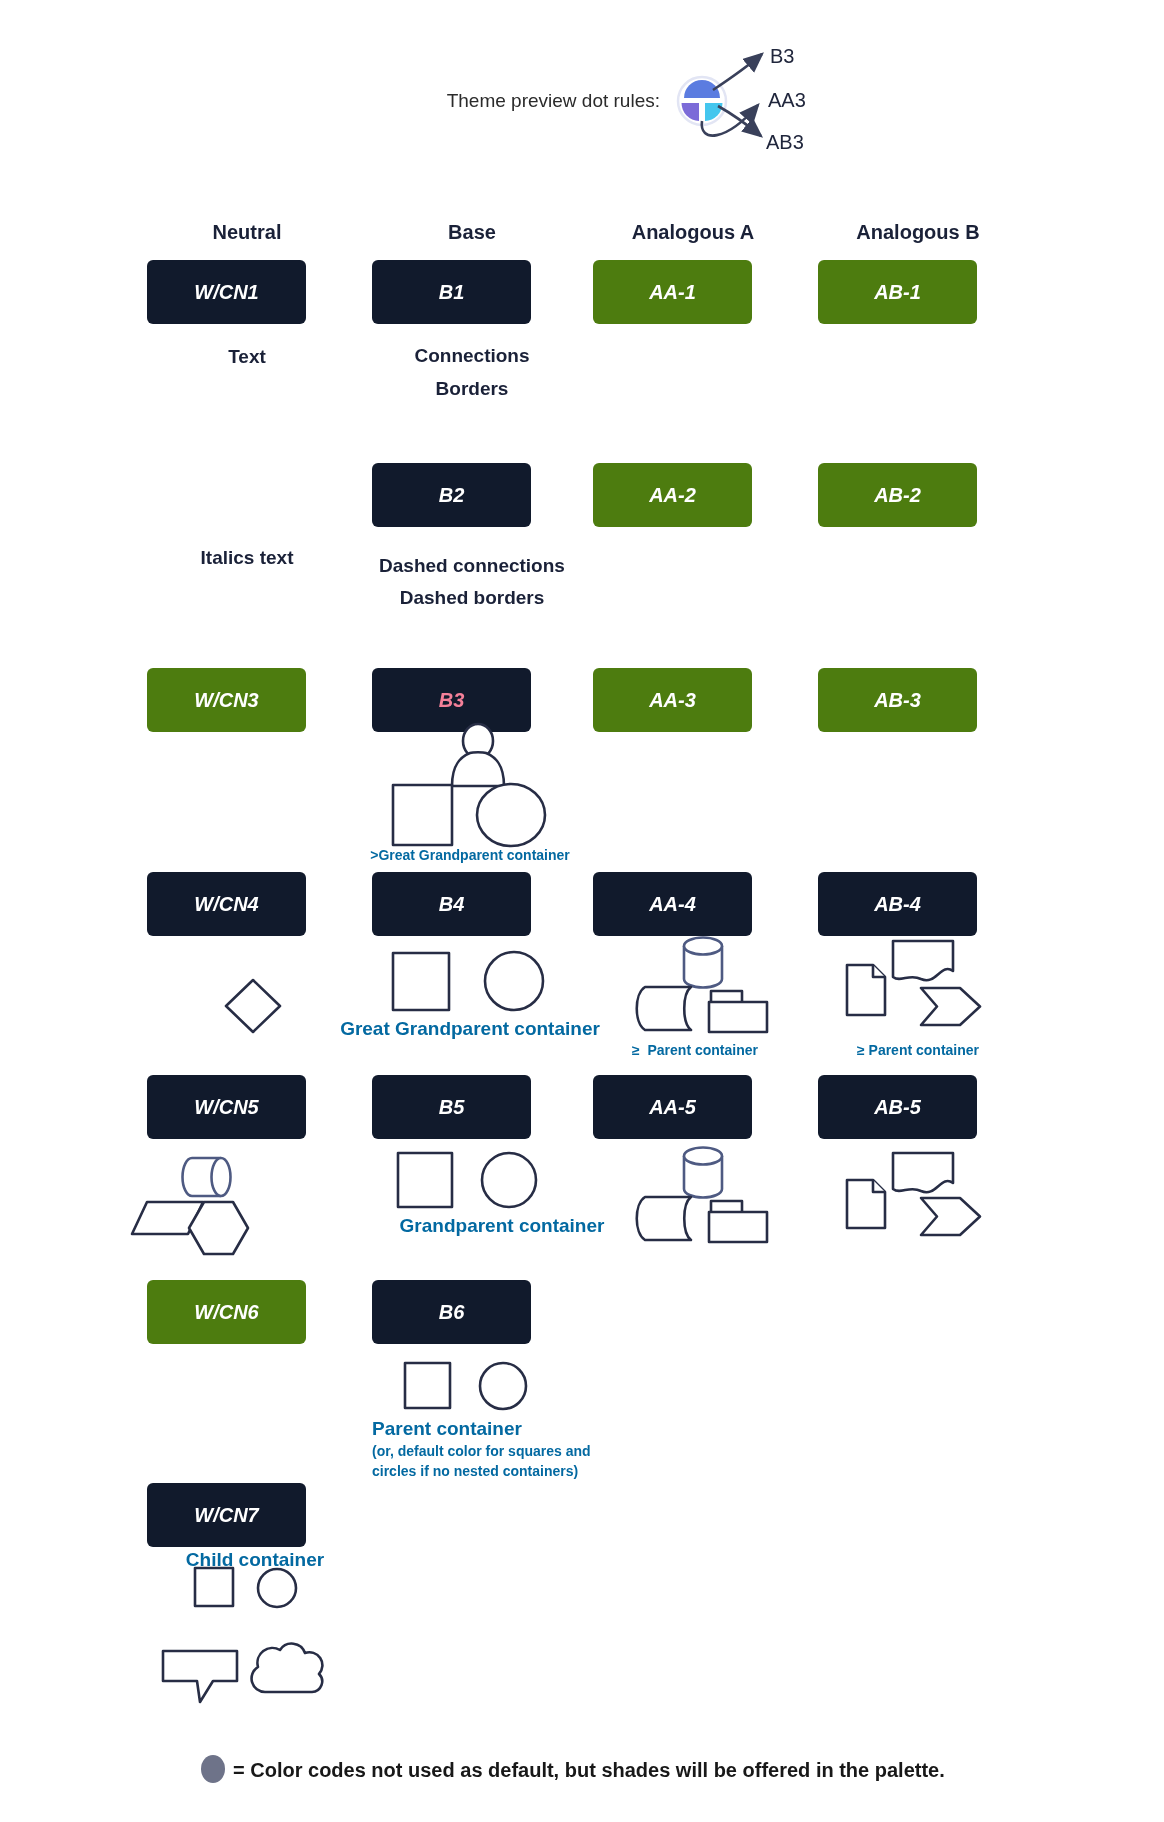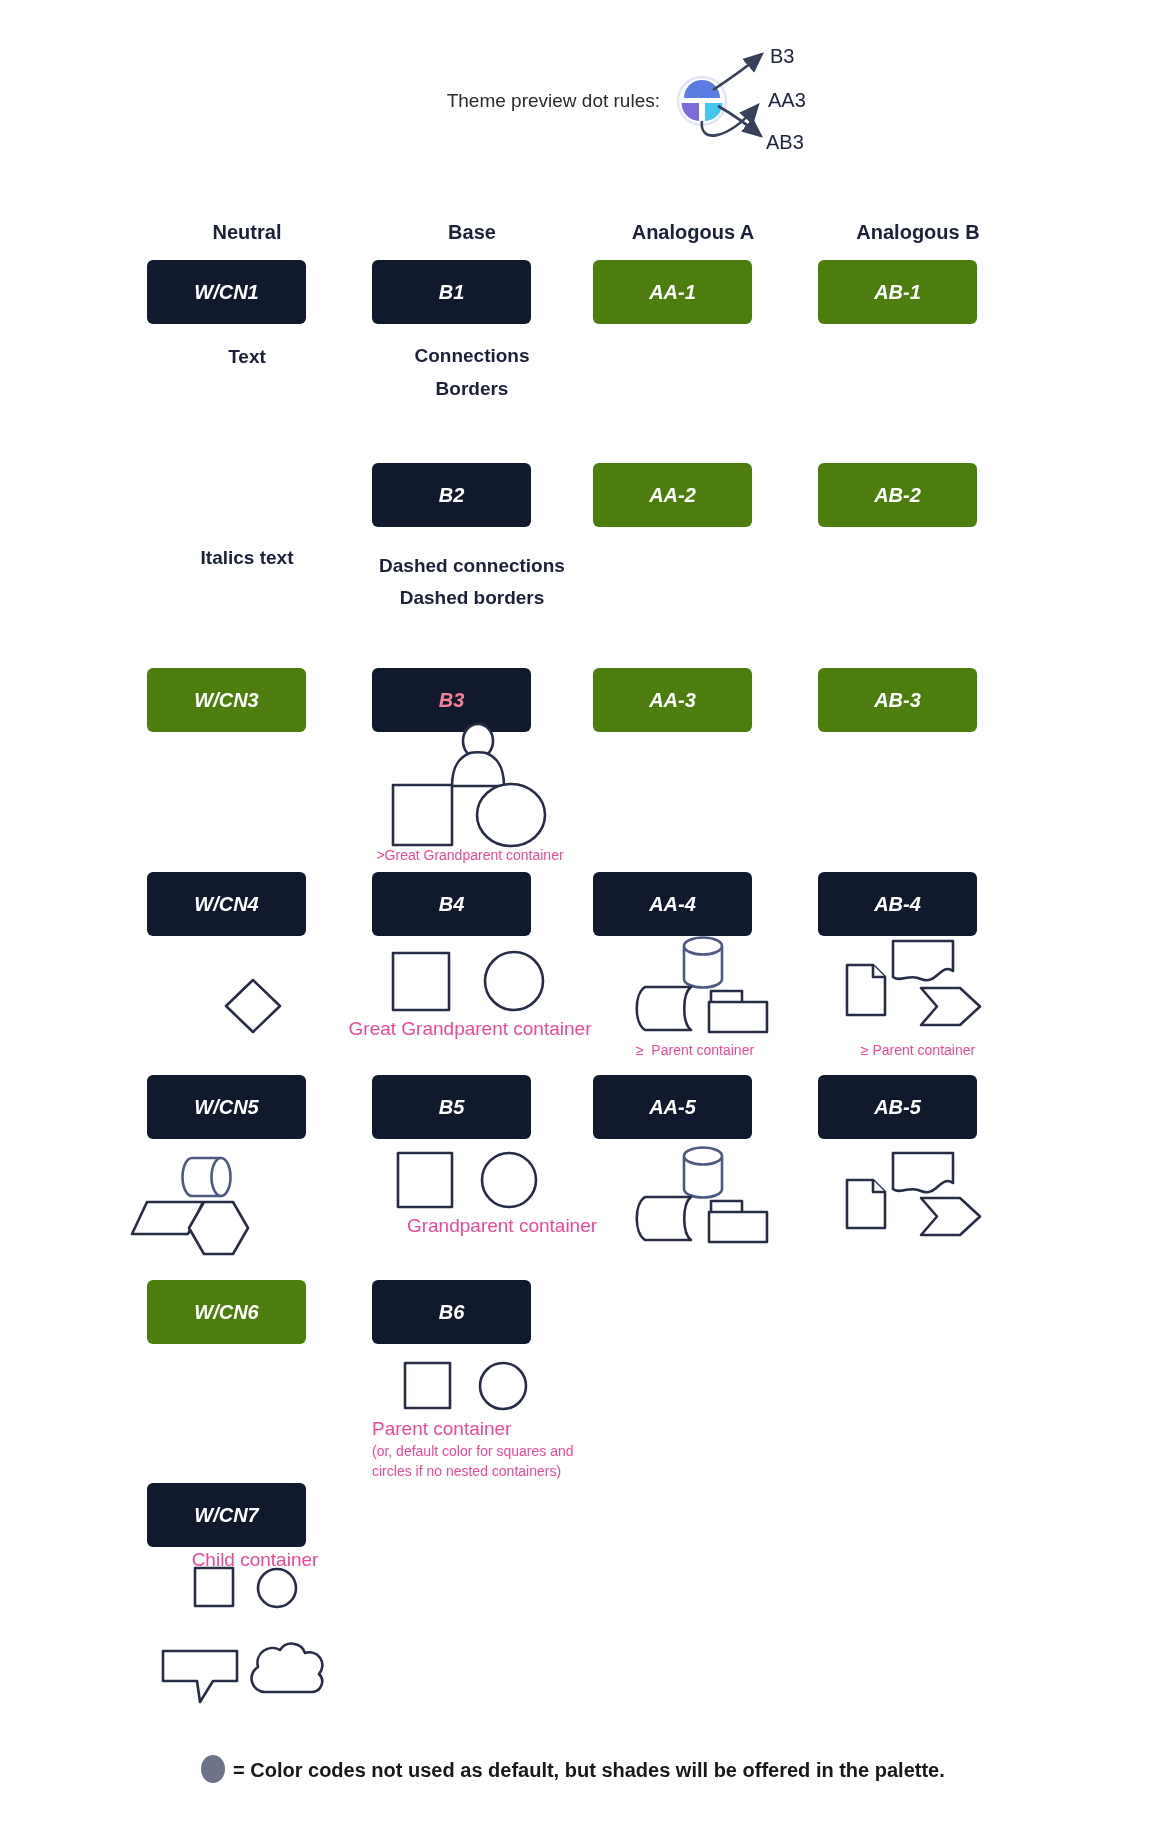--- a/index.html
+++ b/index.html
@@ -10,21 +10,21 @@
   .lft{position:absolute;transform:translateY(-50%);white-space:pre;}
   .title{font-size:19px;font-weight:400;color:#2b2b2b;text-align:right;}
   .dotlab{font-size:20px;font-weight:400;color:#20263c;}
   .colhead{font-size:20px;font-weight:700;color:#1a2138;}
   .pill{position:absolute;width:159px;height:64px;border-radius:6px;text-align:center;
         line-height:64px;font-size:20px;font-weight:700;color:#ffffff;font-style:italic;}
   .pill.dark{background:#111a2c;}
   .pill.gray{background:#4d7c0f;}
   .pill.pink{color:#f48099;}
   .note{font-size:19px;font-weight:700;color:#1a2138;}
-  .caption{font-size:14px;font-weight:400;color:#ec4899;}
+  .caption{font-size:14px;font-weight:700;color:#0369a1;}
   .caption.big{font-size:19px;}
   .legendtext{font-size:20px;font-weight:700;color:#181818;}
   svg .shape{fill:#ffffff;stroke:#272d45;stroke-width:2.6;stroke-linejoin:round;}
   svg .cyl{fill:#ffffff;stroke:#4e5a82;stroke-width:2.6;stroke-linejoin:round;}
   svg .arrow{fill:none;stroke:#39405a;stroke-width:2.6;}
 </style>
 </head>
 <body>
 
 <div id="canvas">

